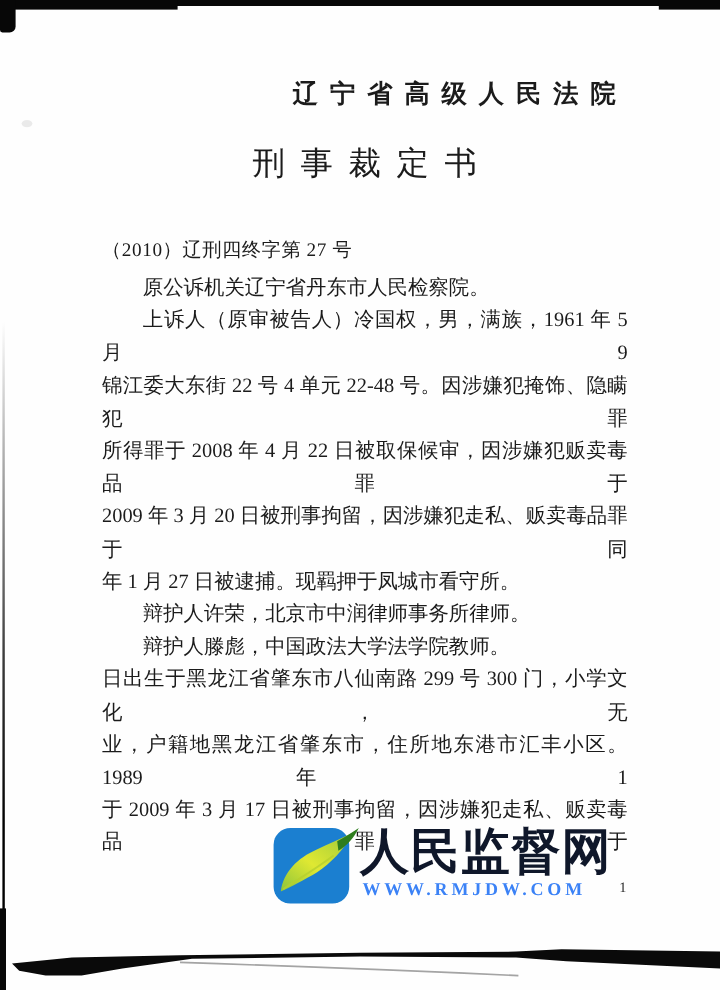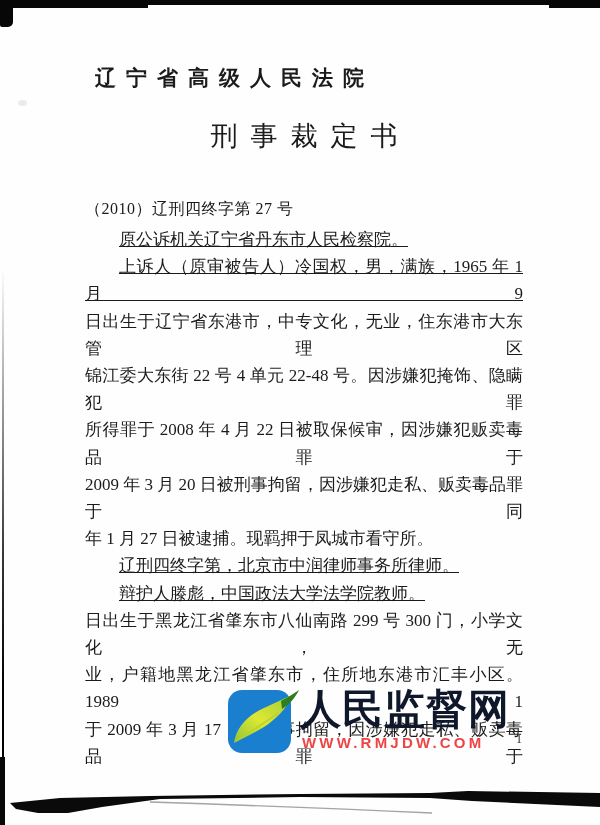--- a/index.html
+++ b/index.html
@@ -18,32 +18,32 @@
   .left-line{
     top:268px;left:2px;width:2px;height:557px;
     background:linear-gradient(to bottom,rgba(110,110,110,0),rgba(110,110,110,.5) 18%,#3c3c3c 50%,#000 75%);
   }
   .bottom-left-bar{left:0;top:757px;width:5px;height:68px;}
   .smudge{top:100px;left:18px;width:9px;height:6px;background:rgba(0,0,0,.08);border-radius:50%;}
   .bottom-streak{position:absolute;left:0;top:786px;width:600px;height:39px;}
   
   .doc{position:absolute;left:85px;top:0;width:438px;}
   .court{
-    margin-top:64px;text-align:left;font-size:21px;line-height:28px;
+    margin-top:64px;text-align:right;font-size:21px;line-height:28px;
     font-weight:600;letter-spacing:10px;padding-left:10px;white-space:nowrap;
   }
   .doctype{
     margin-top:26px;text-align:center;font-size:27px;line-height:36px;
     font-weight:400;letter-spacing:13px;padding-left:13px;white-space:nowrap;
   }
   .case-number{margin-top:44px;font-size:16px;line-height:22px;letter-spacing:.5px;}
   .body-lines{margin-top:6px;font-size:17px;line-height:27.2px;}
   .bline{min-height:27.2px;text-align:left;}
   .bline.fill{text-align:justify;text-align-last:justify;}
-  .bline.ind{text-indent:2em;text-decoration:underline;}
+  .bline.ind{text-indent:2em;}
   
   .watermark{position:absolute;left:228px;top:690px;width:300px;height:66px;}
   .logo-box{position:absolute;left:0;top:0;width:63px;height:63px;border-radius:14px;background:#1b7fd0;}
   .logo-leaf{position:absolute;left:-4px;top:-5px;overflow:visible;}
   .wm-name{
     position:absolute;left:72px;top:-4px;font-family:"Liberation Sans","DejaVu Sans",sans-serif;
     font-weight:900;font-size:41px;line-height:46px;letter-spacing:1px;color:#e61910;white-space:nowrap;
   }
   .wm-url{
     position:absolute;left:74px;top:44px;font-family:"Liberation Sans","DejaVu Sans",sans-serif;
@@ -65,27 +65,26 @@
   <polygon fill="#0a0a0a" points="10,17 60,12 150,10 300,8 430,7 468,5 600,7 600,21 472,15 430,12 300,11 160,13 102,21 68,27 38,27 16,23"></polygon>
   <path d="M150,16 Q300,21 432,27" stroke="#5a5a5a" stroke-width="1.4" fill="none" opacity="0.55"></path>
 </svg>
 
 <div class="doc">
   <div class="court">辽宁省高级人民法院</div>
   <div class="doctype">刑事裁定书</div>
   <div class="case-number">（2010）辽刑四终字第 27 号</div>
   <div class="body-lines">
       <div class="bline ind">原公诉机关辽宁省丹东市人民检察院。</div>
-      <div class="bline fill ind">上诉人（原审被告人）冷国权，男，满族，1965 年 1 月 9</div>
-      <div class="bline fill">日出生于辽宁省东港市，中专文化，无业，住东港市大东管理区</div>
+      <div class="bline fill ind">上诉人（原审被告人）冷国权，男，满族，1961 年 5 月 9</div>
       <div class="bline fill">锦江委大东街 22 号 4 单元 22-48 号。因涉嫌犯掩饰、隐瞒犯罪</div>
       <div class="bline fill">所得罪于 2008 年 4 月 22 日被取保候审，因涉嫌犯贩卖毒品罪于</div>
       <div class="bline fill">2009 年 3 月 20 日被刑事拘留，因涉嫌犯走私、贩卖毒品罪于同</div>
       <div class="bline">年 1 月 27 日被逮捕。现羁押于凤城市看守所。</div>
-      <div class="bline ind">辽刑四终字第，北京市中润律师事务所律师。</div>
+      <div class="bline ind">辩护人许荣，北京市中润律师事务所律师。</div>
       <div class="bline ind">辩护人滕彪，中国政法大学法学院教师。</div>
       <div class="bline fill">日出生于黑龙江省肇东市八仙南路 299 号 300 门，小学文化，无</div>
       <div class="bline fill">业，户籍地黑龙江省肇东市，住所地东港市汇丰小区。1989 年 1</div>
       <div class="bline fill">于 2009 年 3 月 17 日被刑事拘留，因涉嫌犯走私、贩卖毒品罪于</div>
     </div>
 </div>
 
 <div class="watermark">
   <div class="logo-box" style="background: rgb(27, 127, 208);">
     <svg class="logo-leaf" width="78" height="72" viewBox="0 0 78 72">
@@ -95,16 +94,16 @@
           <stop offset="0.45" stop-color="#dfe832"></stop>
           <stop offset="1" stop-color="#9cc93c"></stop>
         </linearGradient>
       </defs>
       <path d="M10,58 C12,42 24,30 40,23 C50,18 60,14 70,9 C62,24 52,34 40,42 C30,48 18,54 10,58 Z" fill="url(#leafGrad)"></path>
       <path d="M57,16 C63,13 69,9 75,5 C71,13 65,20 58,24 Z" fill="#2e7d1e"></path>
       <path d="M12,56 C24,48 38,40 54,28" stroke="#b7cf2e" stroke-width="1.6" fill="none" opacity="0.8"></path>
     </svg>
   </div>
   <div class="wm-name" style="color: #0f172a;">人民监督网</div>
-  <div class="wm-url" style="color: #ef4444;">WWW.RMJDW.COM</div>
+  <div class="wm-url" style="color: #3b82f6; font-family: Liberation Serif, serif;">WWW.RMJDW.COM</div>
 </div>
 
 <div class="page-number">1</div>
 
 </body></html>

